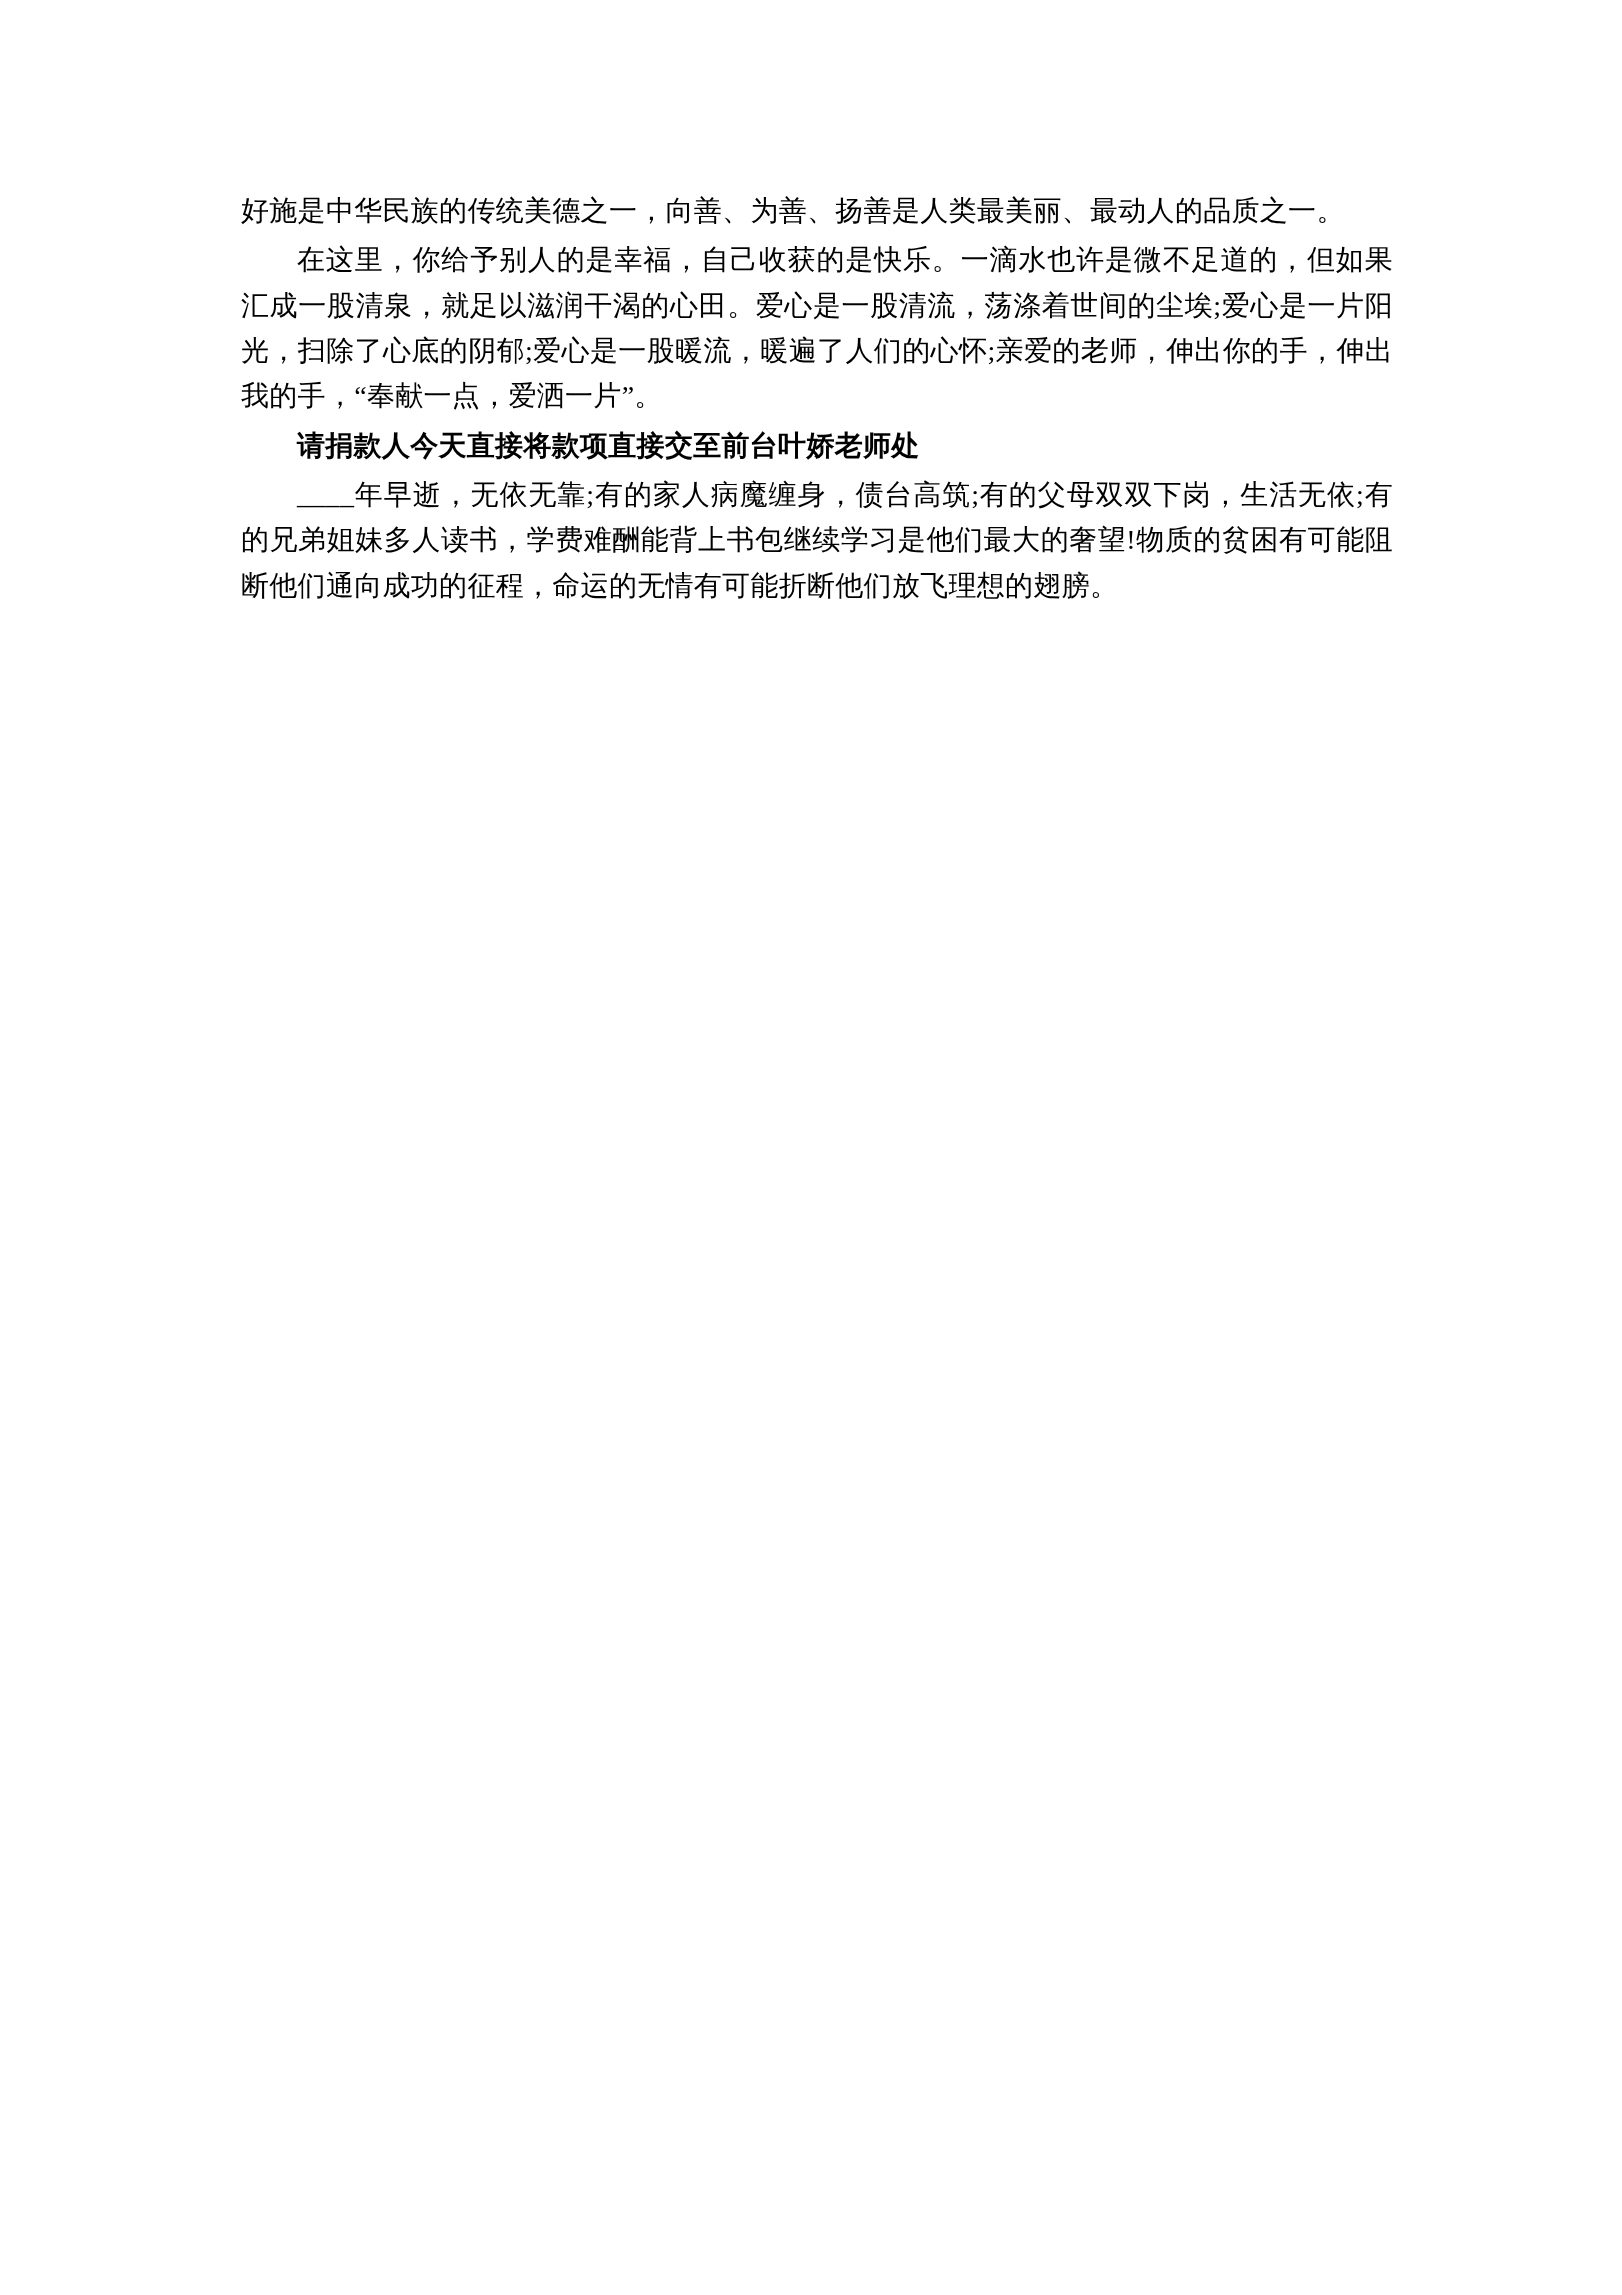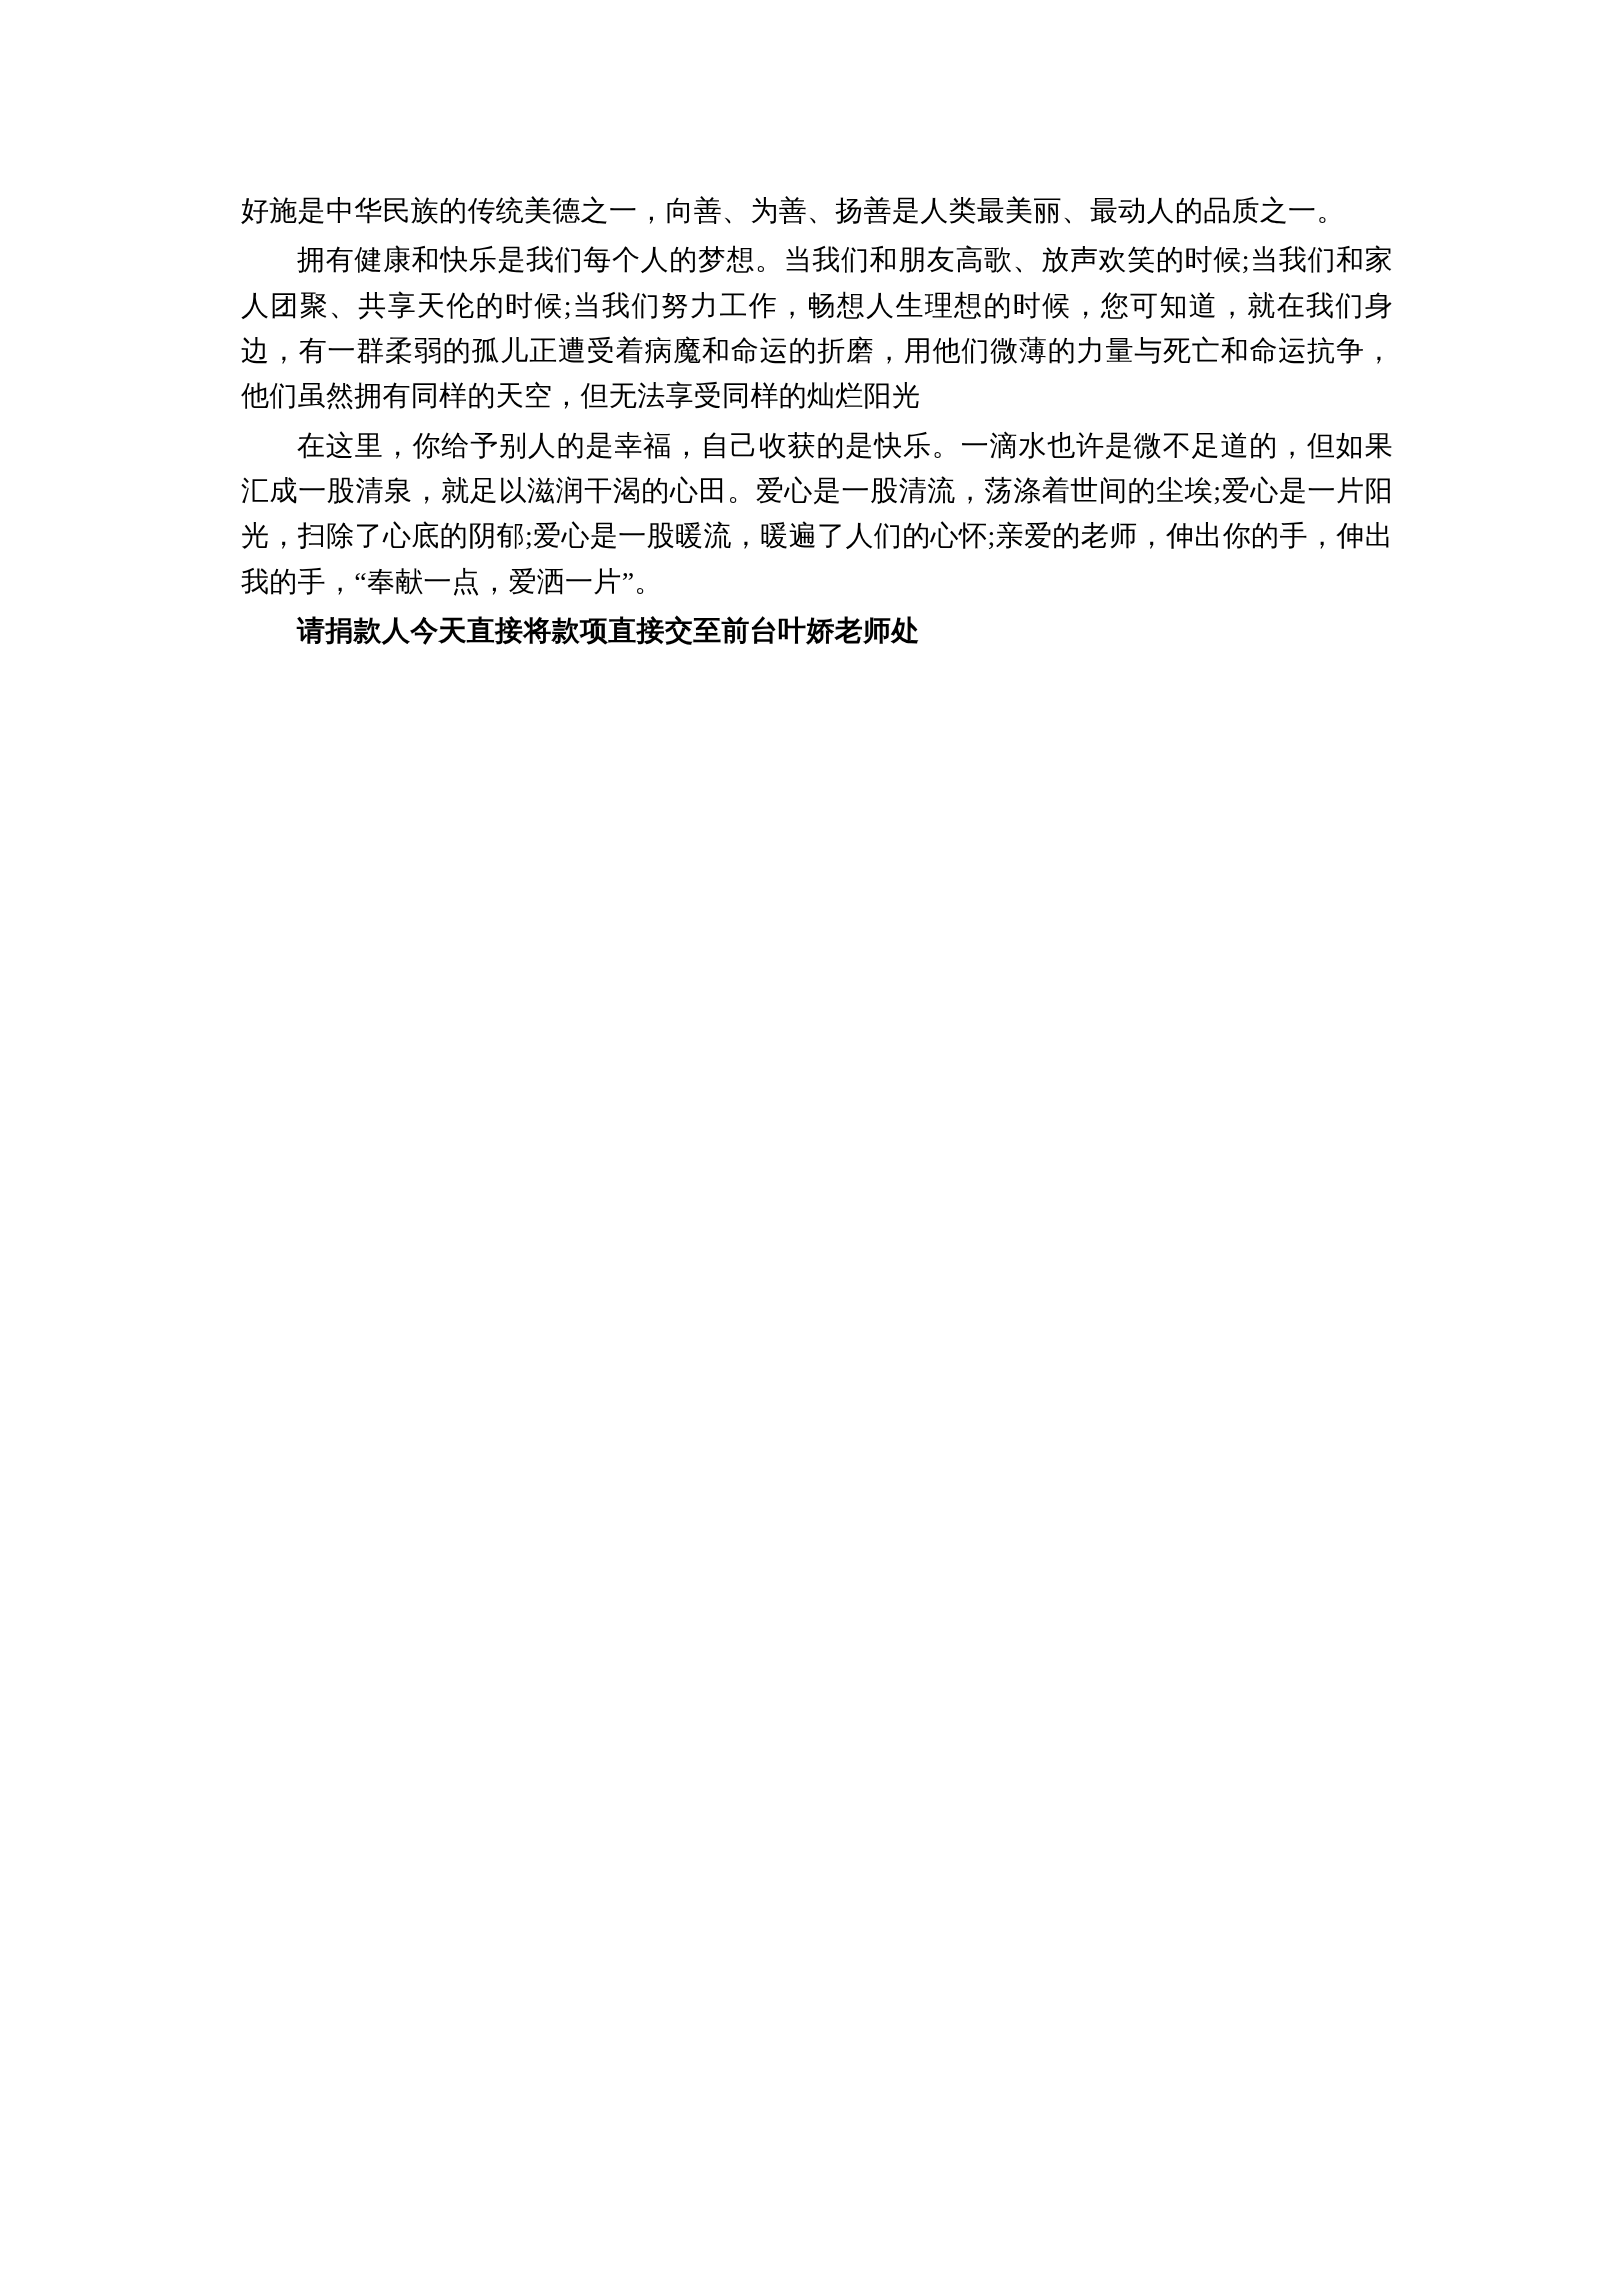--- a/index.html
+++ b/index.html
@@ -47,18 +47,18 @@
   p.last {
     margin-bottom: 0;
   }
 </style>
 </head>
 <body>
 
 <div class="page">
   <div class="doc-body">
     <p class="continued">好施是中华民族的传统美德之一，向善、为善、扬善是人类最美丽、最动人的品质之一。</p>
-    <p class="indent">拥有健康和快乐是我们每个人的梦想。当我们和朋友高歌、放声欢笑的时候;当我们和家人团聚、共享天伦的时候;当我们努力工作，畅想人生理想的时候，您可知道，就在我们身边，有一群柔弱的孤儿正遭受着病魔和命运的折磨，用他们微薄的力量与死亡和命运抗争，他们虽然拥有同样的天空，但无法享受同样的灿烂阳光</p>
     <p class="indent">在这里，你给予别人的是幸福，自己收获的是快乐。一滴水也许是微不足道的，但如果汇成一股清泉，就足以滋润干渴的心田。爱心是一股清流，荡涤着世间的尘埃;爱心是一片阳光，扫除了心底的阴郁;爱心是一股暖流，暖遍了人们的心怀;亲爱的老师，伸出你的手，伸出我的手，“奉献一点，爱洒一片”。</p>
     <p class="bold">请捐款人今天直接将款项直接交至前台叶娇老师处</p>
+    <p class="indent last">____年早逝，无依无靠;有的家人病魔缠身，债台高筑;有的父母双双下岗，生活无依;有的兄弟姐妹多人读书，学费难酬能背上书包继续学习是他们最大的奢望!物质的贫困有可能阻断他们通向成功的征程，命运的无情有可能折断他们放飞理想的翅膀。</p>
   </div>
 </div>
 
 
 </body></html>

